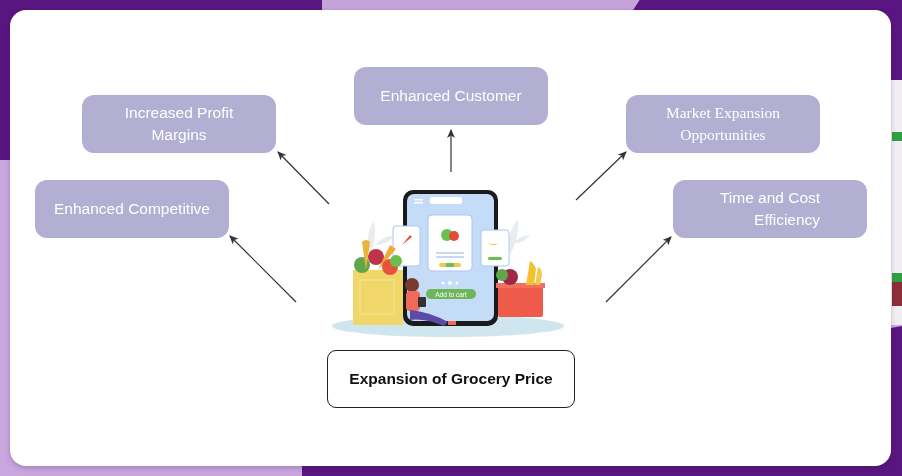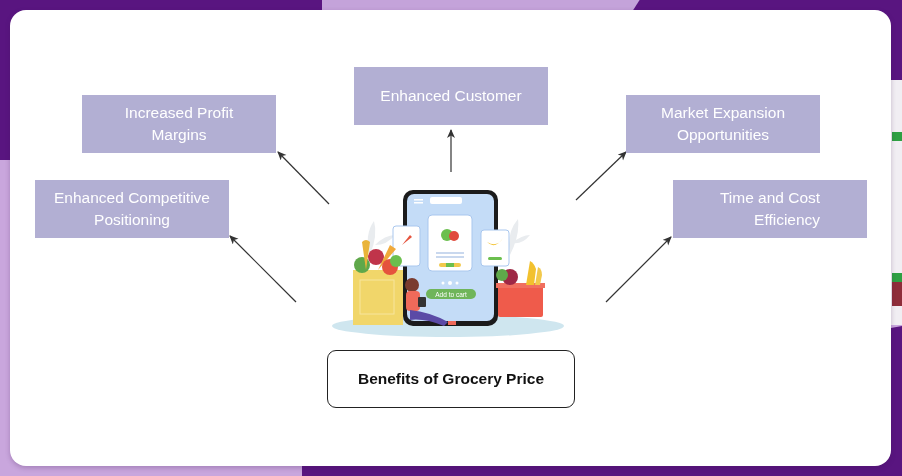--- a/index.html
+++ b/index.html
@@ -45,32 +45,32 @@
   }
   .card {
     position: absolute; left: 10px; top: 10px; width: 881px; height: 456px;
     background: #ffffff; border-radius: 16px;
     box-shadow: 0 2px 5px rgba(60,20,80,0.25);
   }
   .benefit {
     position: absolute;
     background: #b2afd3;
     color: #ffffff;
-    border-radius: 0;
+    border-radius: 12px;
     font-size: 15.5px;
     line-height: 22px;
     text-align: center;
     display: flex; align-items: center; justify-content: center;
     padding: 16px 6px;
   }
   .benefit span { display: block; }
   #b-profit   { left: 82px;  top: 95px;  width: 194px; height: 58px; }
   #b-comp     { left: 35px;  top: 180px; width: 194px; height: 58px; }
   #b-cust     { left: 354px; top: 67px;  width: 194px; height: 58px; }
-  #b-market   { left: 626px; top: 95px;  width: 194px; height: 58px; }
+  #b-market   { left: 626px; top: 95px;  width: 194px; height: 58px; font-family: Liberation Serif, serif; }
   #b-time     { left: 673px; top: 180px; width: 194px; height: 58px; text-align: right; }
 
   .arrows { position: absolute; left: 0; top: 0; width: 902px; height: 476px; pointer-events: none; }
 
   .title-box {
     position: absolute; left: 327px; top: 350px; width: 248px; height: 58px;
     border: 1.5px solid #222; border-radius: 9px; background: #fff;
     display: flex; flex-direction: column; align-items: center; justify-content: center;
     font-weight: bold; font-size: 15.5px; line-height: 22px; color: #111;
   }
@@ -107,21 +107,20 @@
 
 <div class="benefit" id="b-profit">
   <div>
       <span>Increased Profit</span>
       <span>Margins</span>
     </div>
 </div>
 <div class="benefit" id="b-comp">
   <div>
       <span>Enhanced Competitive</span>
-      <span>Positioning</span>
     </div>
 </div>
 <div class="benefit" id="b-cust">
   <div>
       <span>Enhanced Customer</span>
     </div>
 </div>
 <div class="benefit" id="b-market">
   <div>
       <span>Market Expansion</span>
@@ -176,14 +175,14 @@
   <path d="M196,100 l4,-24 q4,2 6,8 l-2,16 z" fill="#f2c12e"></path>
   <path d="M205,100 l3,-18 q4,2 4,8 l-2,10 z" fill="#f2c94c"></path>
   <circle cx="82" cy="100" r="7" fill="#7a3b2e"></circle>
   <rect x="76" y="106" width="14" height="20" rx="4" fill="#ef6a5a"></rect>
   <path d="M80,125 q20,2 38,12 l-4,4 q-20,-8 -34,-6 z" fill="#5b4aa6"></path>
   <rect x="88" y="112" width="8" height="10" rx="1" fill="#333"></rect>
   <path d="M118,136 l8,0 l0,4 l-8,0 z" fill="#ef6a5a"></path>
 </svg>
 
 <div class="title-box">
-  <span>Benefits of Grocery Price</span>
+  <span>Expansion of Grocery Price</span>
 </div>
 
 </body></html>

